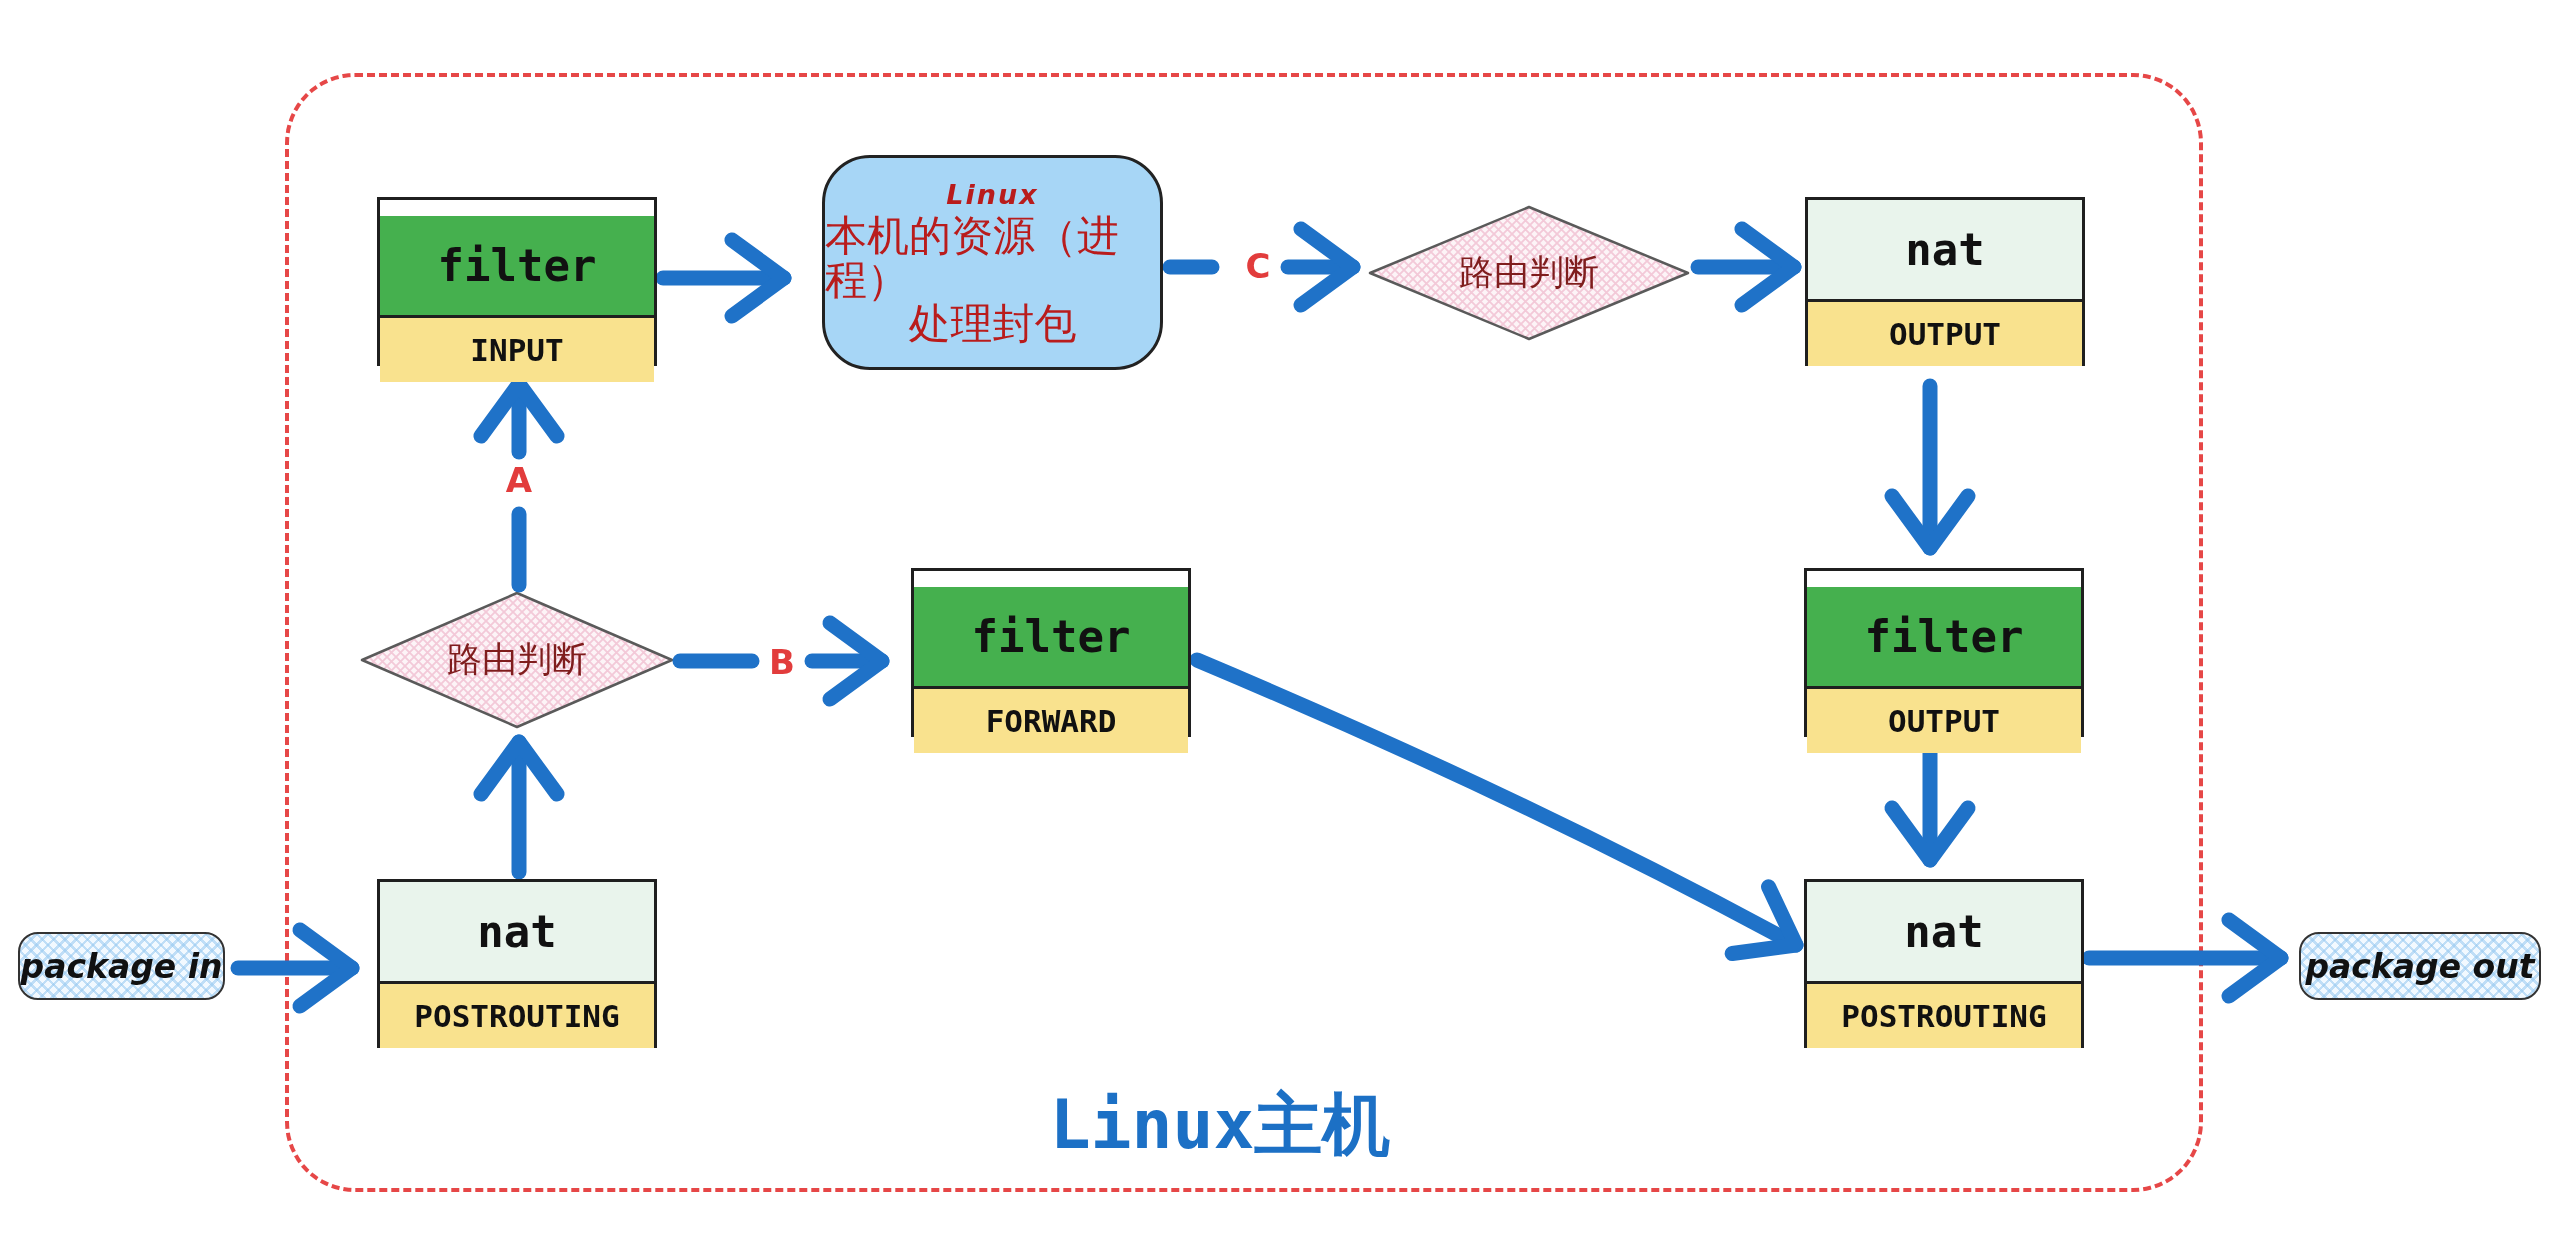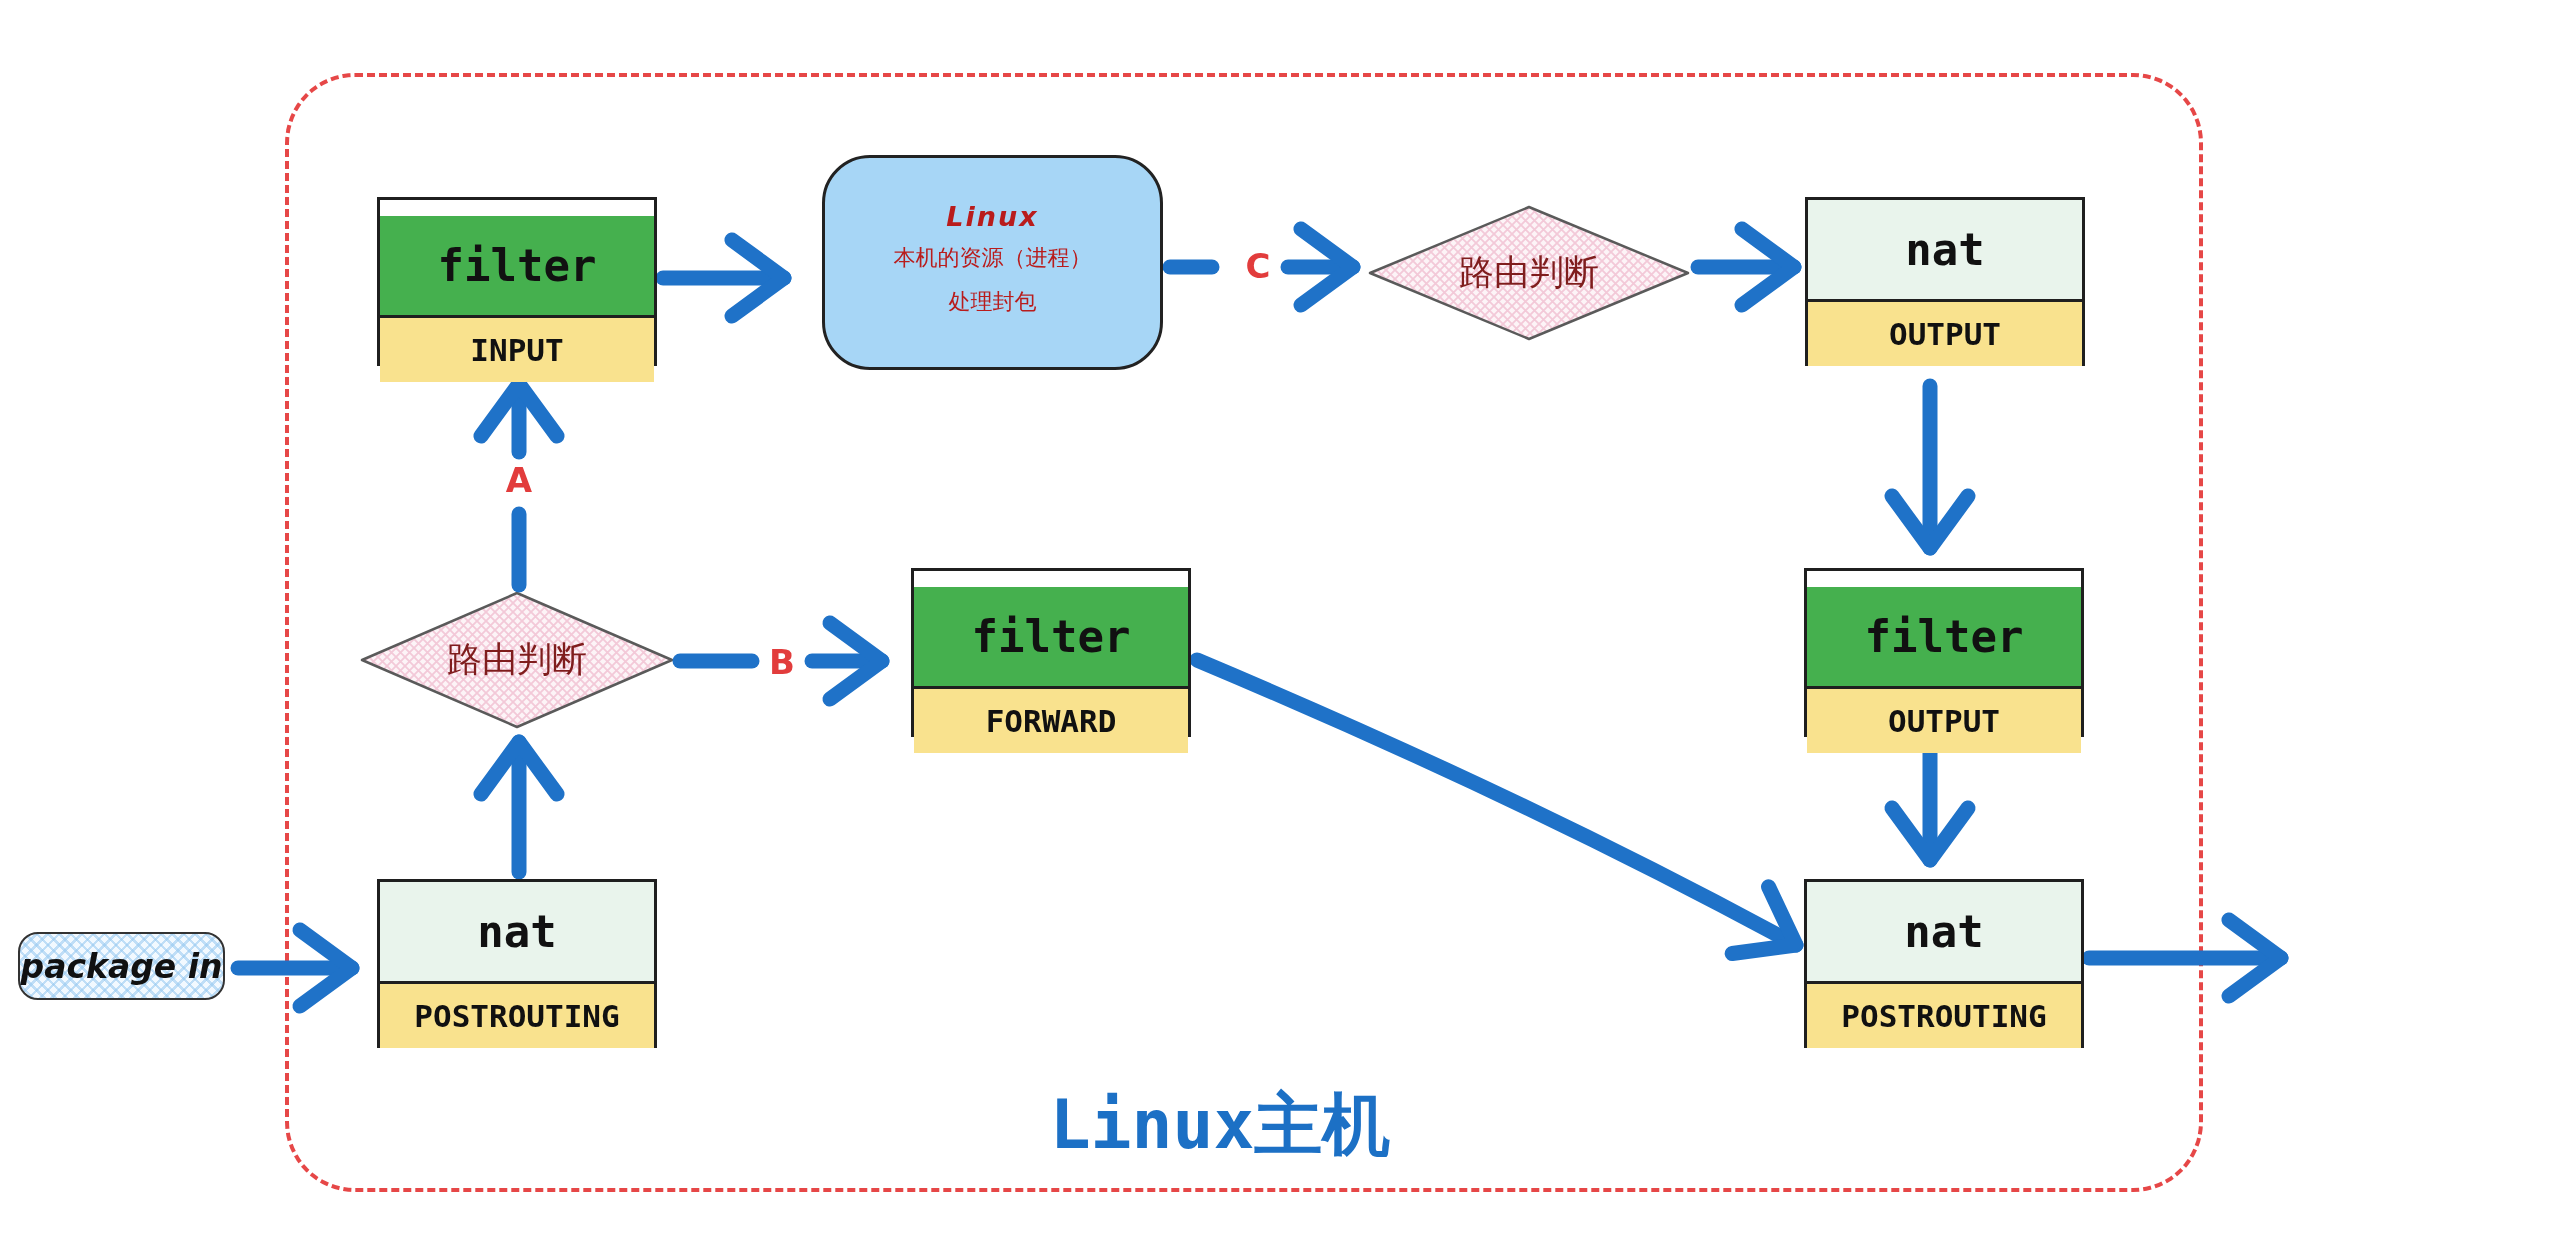--- a/index.html
+++ b/index.html
@@ -40,21 +40,21 @@
     height:64px;display:flex;align-items:center;justify-content:center;
     font-family:"DejaVu Sans Mono","Liberation Mono",monospace;
     font-size:31px;font-weight:600;color:#111;background:var(--chain_bg,#f9e28e);
   }
   .process-box{
     position:absolute;left:822px;top:155px;width:341px;height:215px;box-sizing:border-box;
     background:var(--process_bg,#a7d6f6);border:3px solid #222;border-radius:48px;
     display:flex;flex-direction:column;align-items:center;justify-content:center;color:#b91c1c;
   }
   .proc-title{font-size:27px;font-weight:bold;font-style:italic;letter-spacing:2px;margin-bottom:4px;}
-  .proc-line{font-size:22px;line-height:44px;font-weight:500;}
+  .proc-line{font-size:42px;line-height:44px;font-weight:500;}
   .diamond-label{
     position:absolute;transform:translate(-50%,-50%);
     font-size:35px;color:#7f1d1d;font-weight:500;white-space:nowrap;
   }
   .pill{
     position:absolute;height:68px;box-sizing:border-box;border:2.5px solid #333;border-radius:20px;
     display:flex;align-items:center;justify-content:center;
     font-size:33px;font-weight:bold;font-style:italic;color:#111;white-space:nowrap;
     background:
       repeating-linear-gradient(45deg, rgba(150,200,240,.55) 0 2.5px, rgba(0,0,0,0) 2.5px 8px),
@@ -142,20 +142,21 @@
   <div class="process-box">
     <div class="proc-title">Linux</div>
     <div class="proc-line">本机的资源（进程）</div>
     <div class="proc-line">处理封包</div>
   </div>
 
   <div class="diamond-label" style="left:517px;top:659px;">路由判断</div>
   <div class="diamond-label" style="left:1529px;top:272px;">路由判断</div>
 
   <div class="pill" style="left:18px;top:932px;width:207px;">package in</div>
+  <div class="pill" style="left:2299px;top:932px;width:242px;">package out</div>
 
   <div class="flow-label" style="left:519px;top:480px;">A</div>
   <div class="flow-label" style="left:782px;top:662px;">B</div>
   <div class="flow-label" style="left:1258px;top:266px;">C</div>
 
   <div class="host-title">Linux主机</div>
 
 </div>
 
 </body></html>

